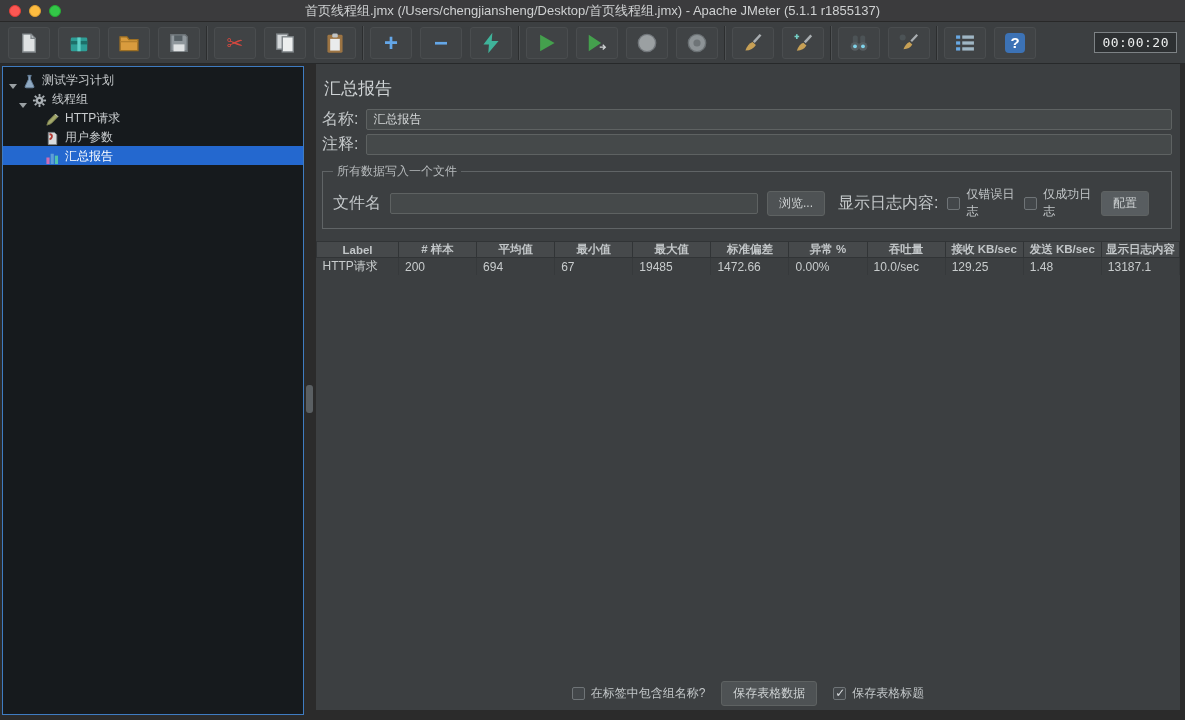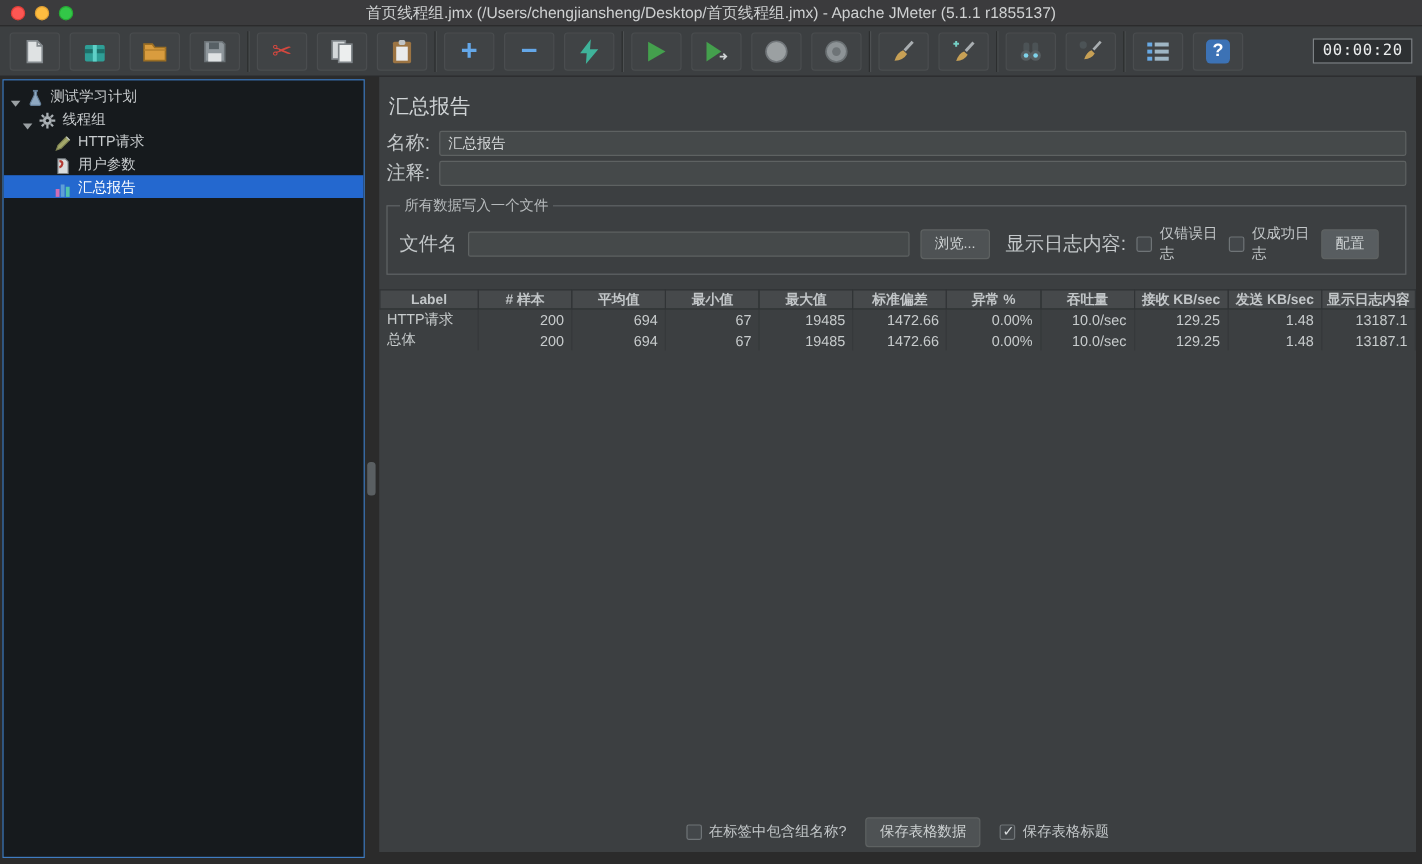--- a/index.html
+++ b/index.html
@@ -109,21 +109,21 @@
   .summary-table{
     width:100%; border-collapse:collapse; table-layout:fixed; margin-top:12px;
   }
   .summary-table col:first-child{ width:82px; }
   .summary-table th{
     background:#46494b; color:#c2c6c8; font-weight:bold; font-size:11.5px;
     border:1px solid #313436; height:16px; padding:0 3px; text-align:center;
     overflow:hidden; white-space:nowrap;
   }
   .summary-table td{
-    color:#c8cccd; font-size:12px; height:17px; padding:0 6px; text-align:right;
+    color:#c8cccd; font-size:12px; height:17px; padding:0 6px; 
     border-right:1px solid #36393b; overflow:hidden; white-space:nowrap;
   }
   .summary-table td.l{ text-align:left; }
 
   
   .main-footer{
     position:absolute; left:0; bottom:3px; width:100%; height:28px;
     display:flex; align-items:center; justify-content:center; gap:16px;
   }
 </style>
@@ -465,33 +465,20 @@
         <td>694</td>
         <td>67</td>
         <td>19485</td>
         <td>1472.66</td>
         <td>0.00%</td>
         <td>10.0/sec</td>
         <td>129.25</td>
         <td>1.48</td>
         <td>13187.1</td>
       </tr>
-      <tr>
-        <td class="l">总体</td>
-        <td>200</td>
-        <td>694</td>
-        <td>67</td>
-        <td>19485</td>
-        <td>1472.66</td>
-        <td>0.00%</td>
-        <td>10.0/sec</td>
-        <td>129.25</td>
-        <td>1.48</td>
-        <td>13187.1</td>
-      </tr>
     </tbody>
   </table>
 
   <div class="main-footer">
     <label class="cb-group">
       <span class="checkbox"></span>
       <span>在标签中包含组名称?</span>
     </label>
     <button class="btn">保存表格数据</button>
     <label class="cb-group">

